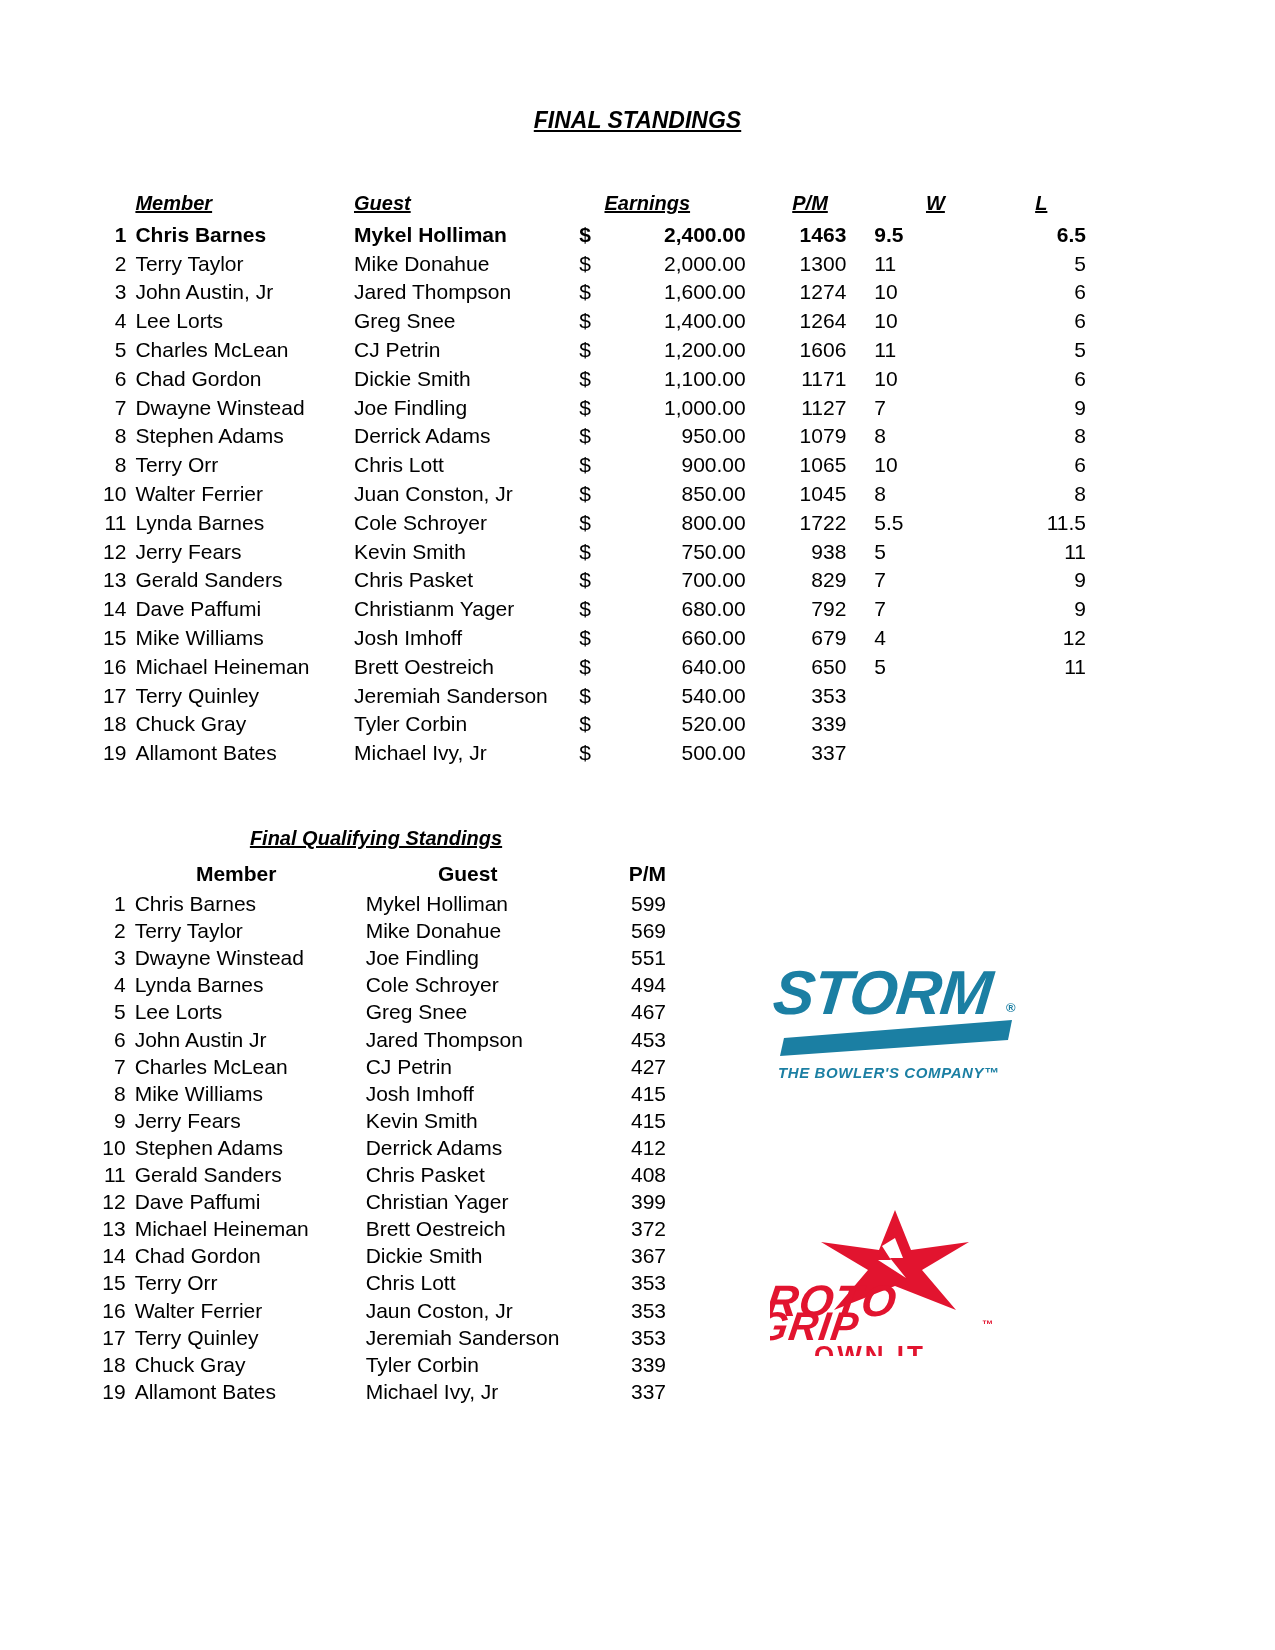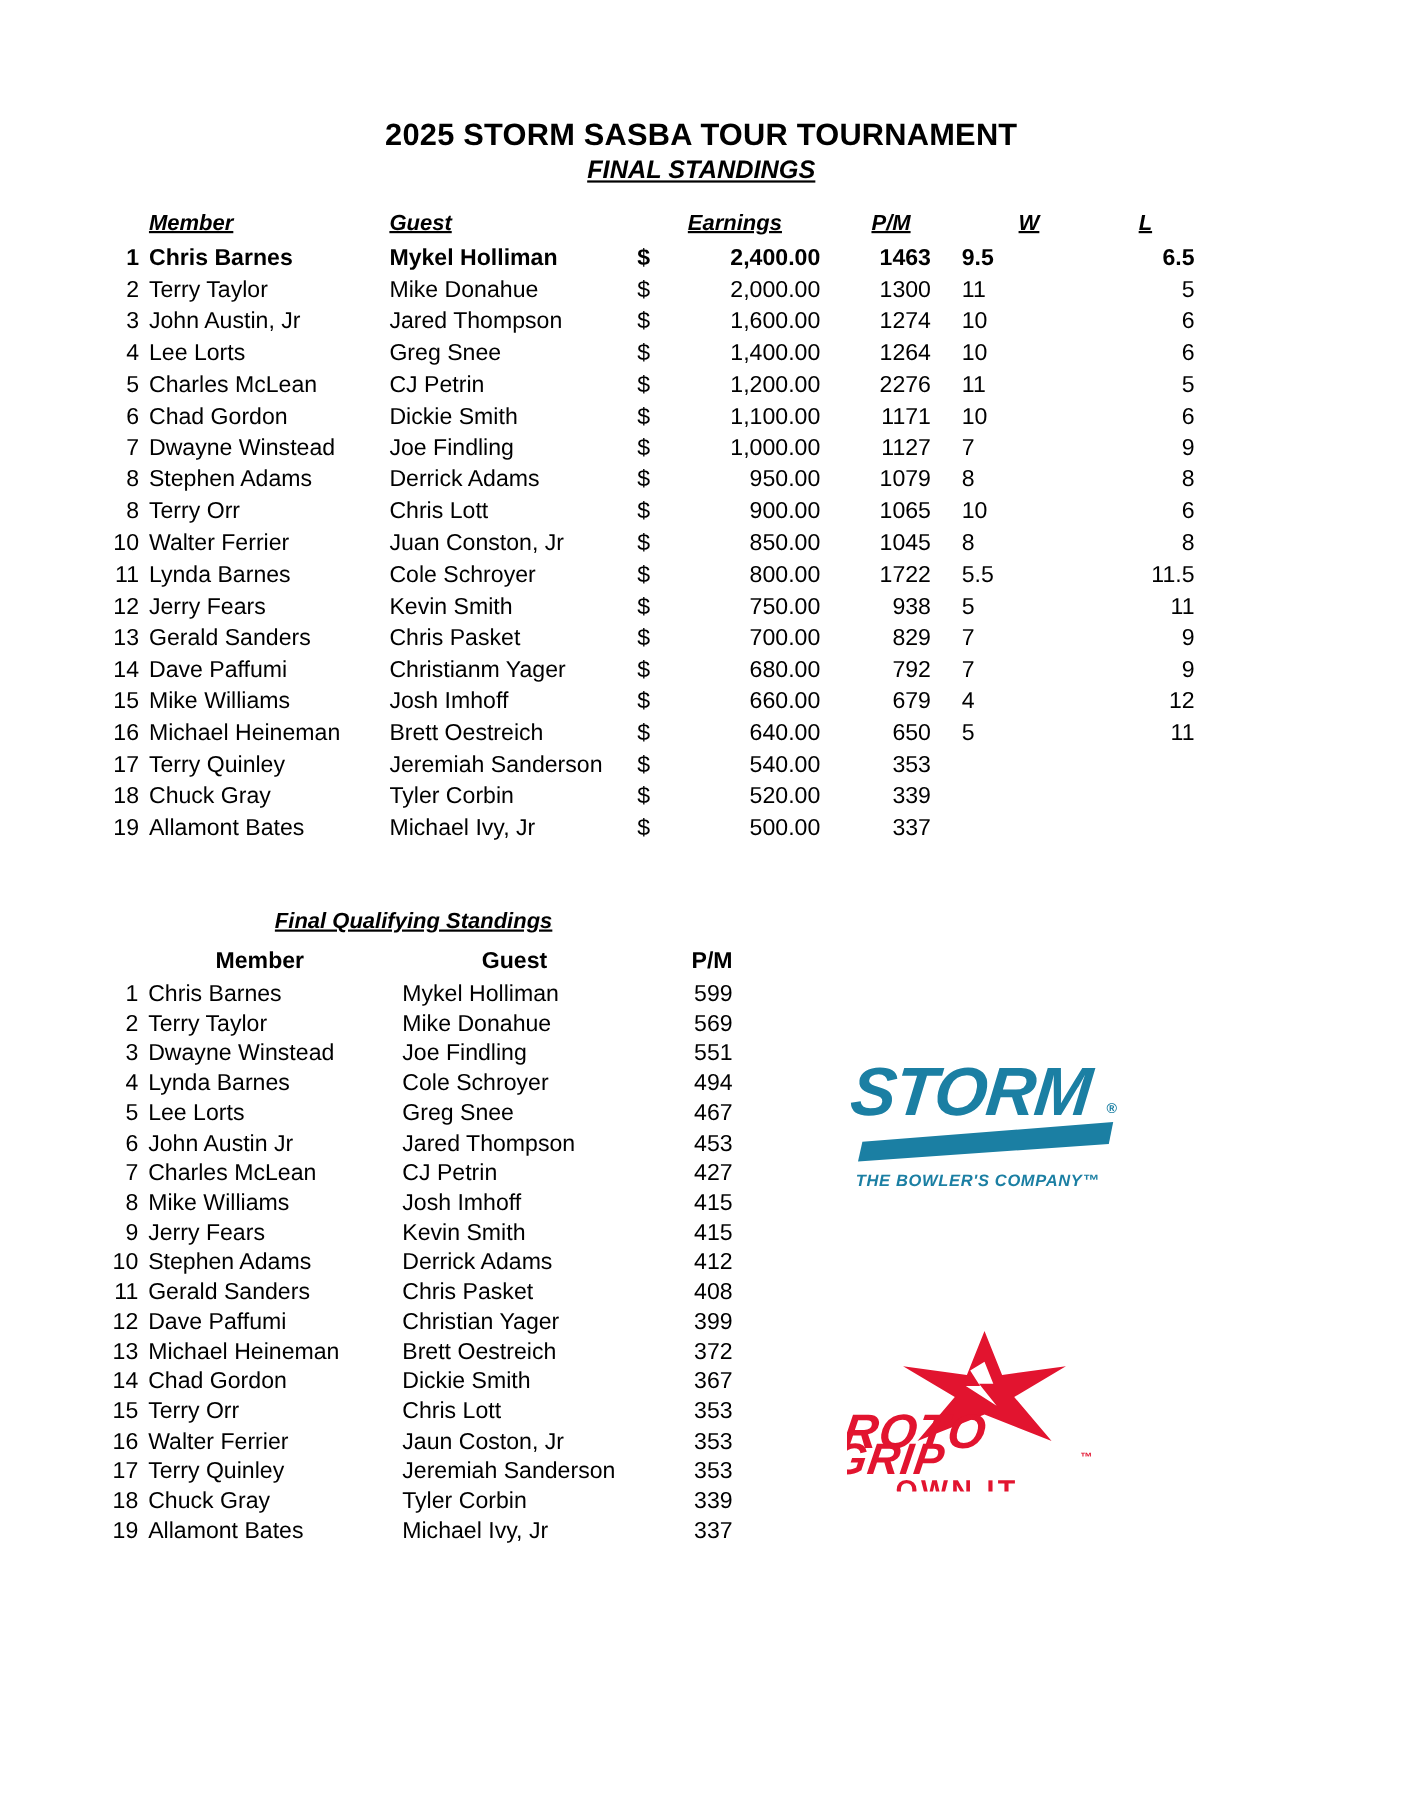--- a/index.html
+++ b/index.html
@@ -77,21 +77,21 @@
   .c-rank   { width: 44px;  text-align: right; padding-right: 9px !important; }
   .c-member { width: 228px; text-align: left; }
   .c-guest  { width: 232px; text-align: left; }
   .c-dollar { width: 28px;  text-align: left; }
   .c-earn   { width: 136px; text-align: right; }
   .c-pm     { width: 112px; text-align: right; padding-right: 28px !important; }
   .c-w      { width: 120px; text-align: left; padding-right: 18px !important; }
   .c-l      { width: 100px; text-align: right; }
 
   .t1 th.c-member, .t1 th.c-guest { text-align: left; }
-  .t1 th.c-earn { text-align: center; padding-right: 14px !important; font-style: italic; }
+  .t1 th.c-earn { text-align: left; padding-right: 14px !important; font-style: italic; }
   .t1 th.c-pm   { text-align: center; padding-right: 0 !important; }
   .t1 th.c-w    { text-align: center; padding-right: 0 !important; }
   .t1 th.c-l    { text-align: center; }
 
   .t1 tr.bold td { font-weight: bold; }
 
   
   .qual-title {
     position: absolute;
     left: 86px;
@@ -146,21 +146,20 @@
     top: 1206px;
     width: 250px;
     height: 150px;
   }
   .logo-roto svg { display: block; }
 </style>
 </head>
 <body>
 
 <div class="title-block">
-  <div class="doc-title">2025 STORM SASBA TOUR TOURNAMENT</div>
   <div class="doc-section-title">FINAL STANDINGS</div>
 </div>
 
 <table class="t1">
   <thead>
     <tr>
       <th class="c-rank"></th>
       <th class="c-member"><span class="u">Member</span></th>
       <th class="c-guest"><span class="u">Guest</span></th>
       <th class="c-dollar"></th>
@@ -210,21 +209,21 @@
         <td class="c-pm">1264</td>
         <td class="c-w">10</td>
         <td class="c-l">6</td>
       </tr>
       <tr>
         <td class="c-rank">5</td>
         <td class="c-member">Charles McLean</td>
         <td class="c-guest">CJ Petrin</td>
         <td class="c-dollar">$</td>
         <td class="c-earn">1,200.00</td>
-        <td class="c-pm">2276</td>
+        <td class="c-pm">1606</td>
         <td class="c-w">11</td>
         <td class="c-l">5</td>
       </tr>
       <tr>
         <td class="c-rank">6</td>
         <td class="c-member">Chad Gordon</td>
         <td class="c-guest">Dickie Smith</td>
         <td class="c-dollar">$</td>
         <td class="c-earn">1,100.00</td>
         <td class="c-pm">1171</td>

